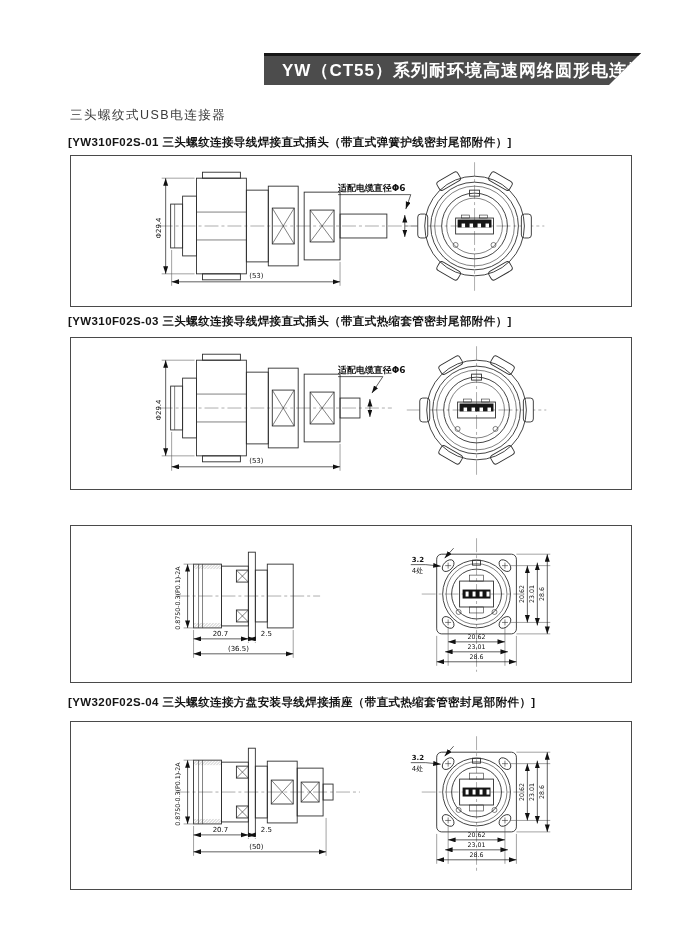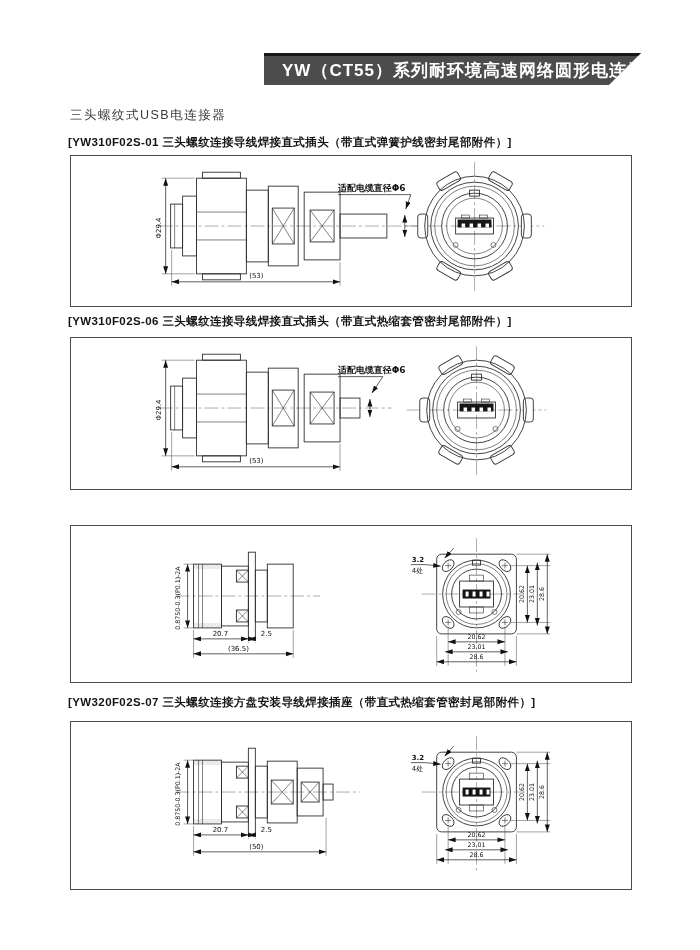--- a/index.html
+++ b/index.html
@@ -125,21 +125,21 @@
           <rect x="400" y="67.5" width="3.5" height="4" fill="#fff"></rect>
           <rect x="408" y="67.5" width="3.5" height="4" fill="#fff"></rect>
           <rect x="416" y="67.5" width="3.5" height="4" fill="#fff"></rect>
           <rect class="thin" x="392" y="59" width="8" height="3" fill="#fff"></rect>
           <rect class="thin" x="410" y="59" width="8" height="3" fill="#fff"></rect>
         </g>
       </g>
     </svg>
   </div>
 
-  <div class="sec-label" style="top:314px">[YW310F02S-06 三头螺纹连接导线焊接直式插头（带直式热缩套管密封尾部附件）]</div>
+  <div class="sec-label" style="top:314px">[YW310F02S-03 三头螺纹连接导线焊接直式插头（带直式热缩套管密封尾部附件）]</div>
   <div class="draw-box" style="top:337px;height:151px">
     <svg viewBox="0 0 560 149" width="558" height="149">
       <g>
         <line class="cl" x1="88" y1="70" x2="322" y2="70"></line>
         <rect class="ol" x="100" y="48" width="12" height="44"></rect>
         <line class="thin" x1="104" y1="48" x2="104" y2="92"></line>
         <rect class="ol" x="112" y="40" width="14" height="60"></rect>
         <rect class="ol" x="126" y="22" width="50" height="96" fill="url(#knurl)"></rect>
         <rect class="ol" x="132" y="16" width="38" height="6" fill="url(#knurl)"></rect>
         <rect class="ol" x="132" y="118" width="38" height="6" fill="url(#knurl)"></rect>
@@ -304,21 +304,21 @@
           <text class="dtxt" x="342" y="36" font-weight="bold">3.2</text>
           <line class="dim" x1="341" y1="38.5" x2="356" y2="38.5"></line>
           <text class="dtxt" x="342" y="47">4处</text>
           <line class="dim" x1="356" y1="38.5" x2="371" y2="40" marker-end="url(#arr)"></line>
           <line class="dim" x1="384" y1="22" x2="375" y2="32" marker-end="url(#arr)"></line>
         </g>
       </g>
     </svg>
   </div>
 
-  <div class="sec-label" style="top:695px">[YW320F02S-07 三头螺纹连接方盘安装导线焊接插座（带直式热缩套管密封尾部附件）]</div>
+  <div class="sec-label" style="top:695px">[YW320F02S-04 三头螺纹连接方盘安装导线焊接插座（带直式热缩套管密封尾部附件）]</div>
   <div class="draw-box" style="top:721px;height:167px">
     <svg viewBox="0 0 560 165" width="558" height="165">
 
       <g>
         <line class="cl" x1="105" y1="70" x2="290" y2="70"></line>
         <rect class="ol" x="123" y="38" width="28" height="64"></rect>
         <rect x="123" y="38" width="28" height="5" fill="url(#diag)"></rect>
         <rect x="123" y="97" width="28" height="5" fill="url(#diag)"></rect>
         <line class="thin" x1="128" y1="38" x2="128" y2="102"></line>
         <line class="thin" x1="132" y1="38" x2="132" y2="102"></line>

